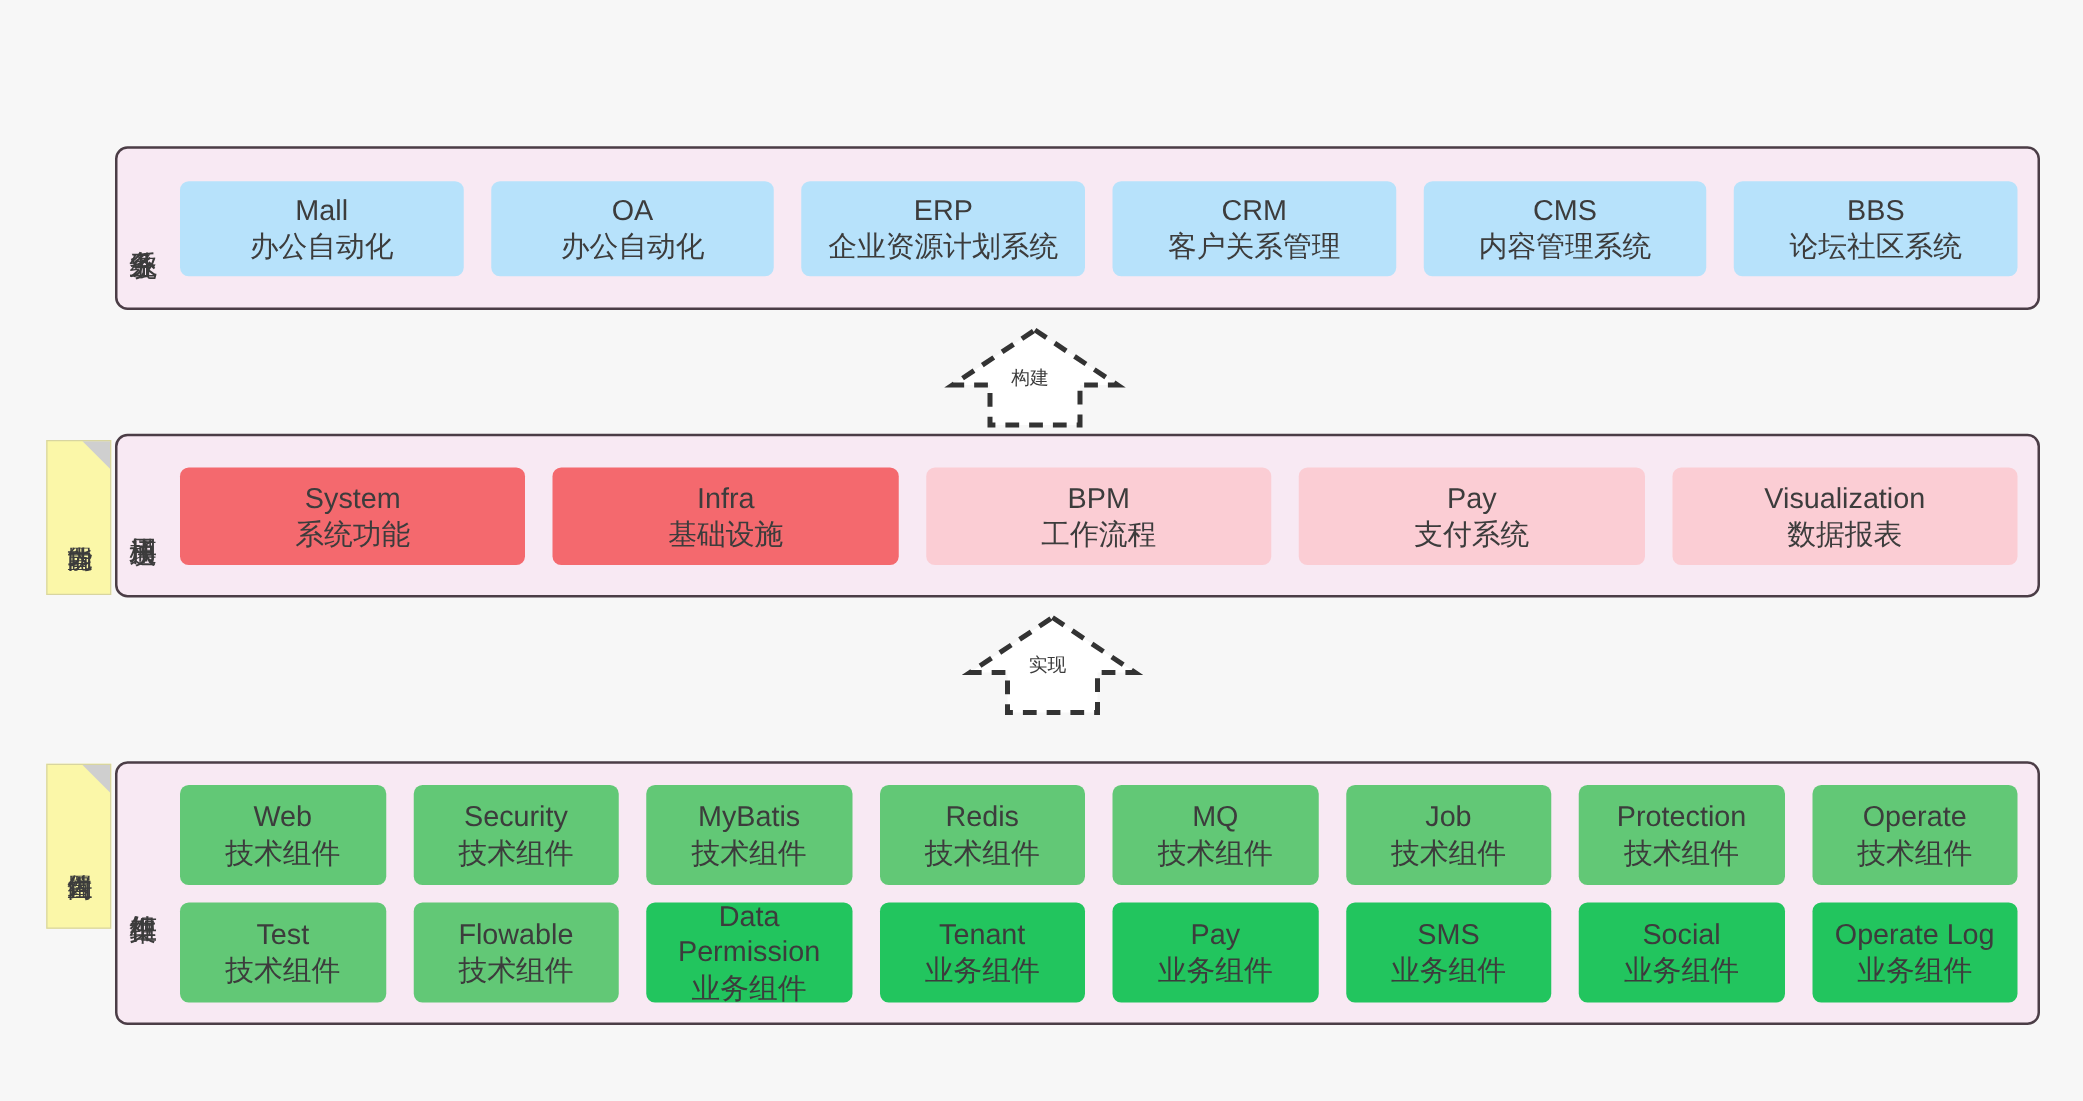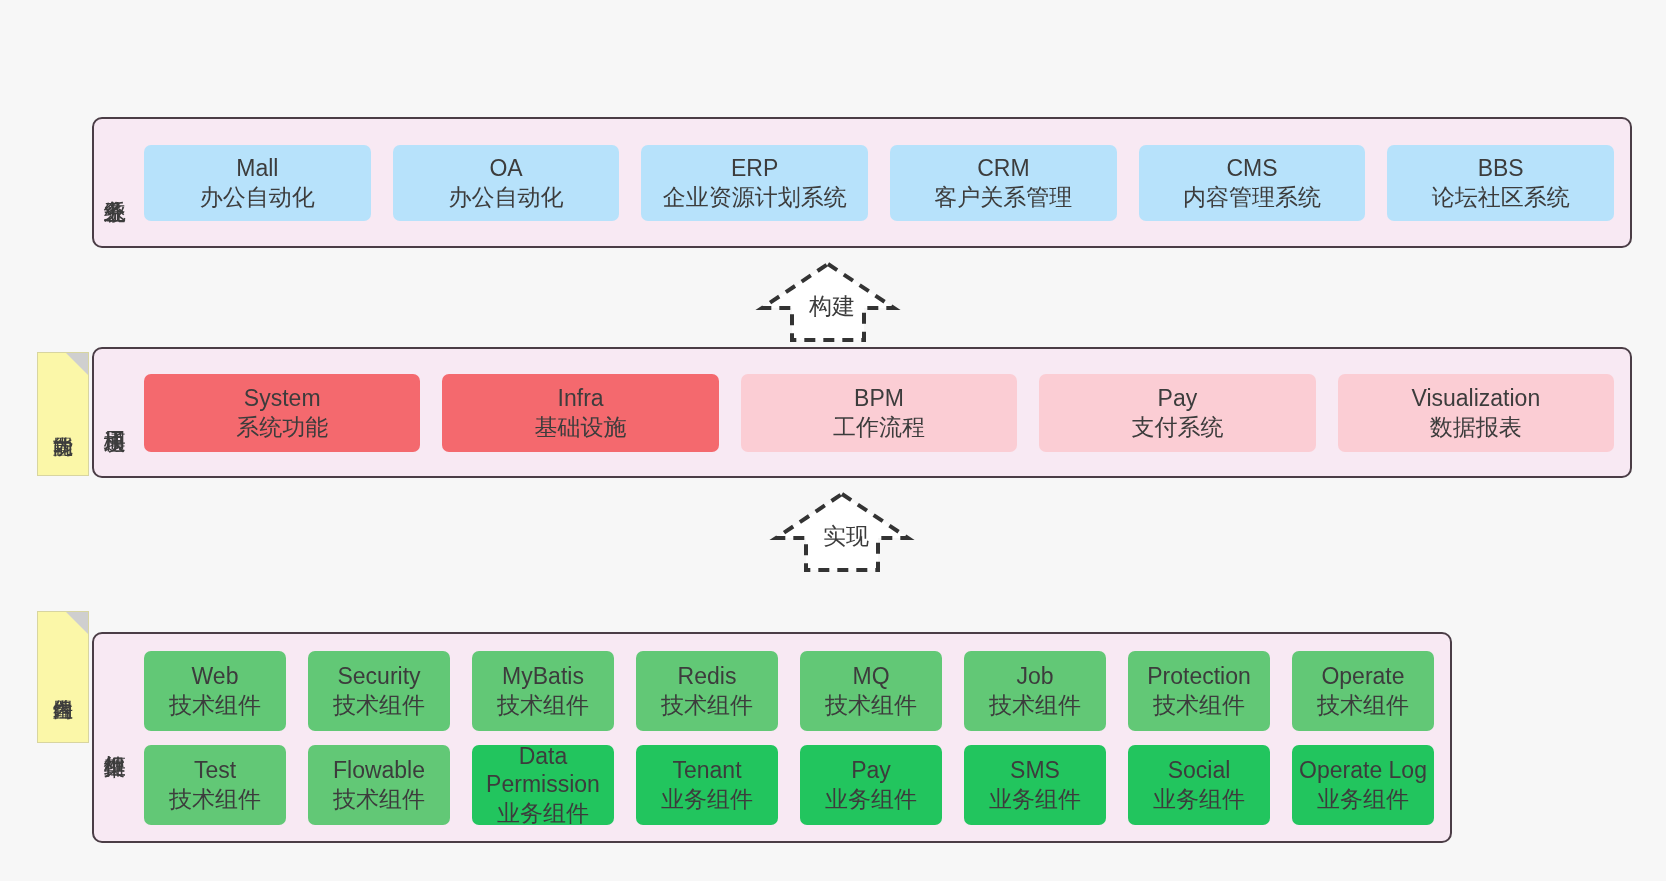--- a/index.html
+++ b/index.html
@@ -122,21 +122,21 @@
   }
 
   
   .arrow {
     position: absolute;
     z-index: 4;
   }
   .arrow svg { display: block; overflow: visible; }
   .arrow-label {
     position: absolute;
-    font-size: 23px;
+    font-size: 15px;
     line-height: 1;
     color: #3c3c3c;
     white-space: nowrap;
     background: transparent;
   }
 </style>
 </head>
 <body>
 
 <div class="canvas">
@@ -218,21 +218,21 @@
       <path d="M70 4 L136 48 L106 48 L106 80 L34 80 L34 48 L4 48 Z" fill="#ffffff" stroke="#333333" stroke-width="4" stroke-dasharray="11,8" stroke-linejoin="miter"></path>
     </svg>
     <div class="arrow-label" style="left:51px; top:35px;">实现</div>
   </div>
 
   <div class="note" style="left:37px; top:611px; width:52px; height:132px;">
     <span class="fold"></span>
     <span class="note-text">内置组件</span>
   </div>
 
-  <div class="layer layer-3" style="left:92px; top:632px; width:1360px; height:211px;">
+  <div class="layer layer-3" style="left:92px; top:609px; width:1540px; height:211px;">
     <div class="layer-title">框架组件</div>
     <div class="layer-body">
 
       <div class="row">
         <div class="card green">
           <span class="en">Web</span>
           <span class="cn">技术组件</span>
         </div>
         <div class="card green">
           <span class="en">Security</span>

